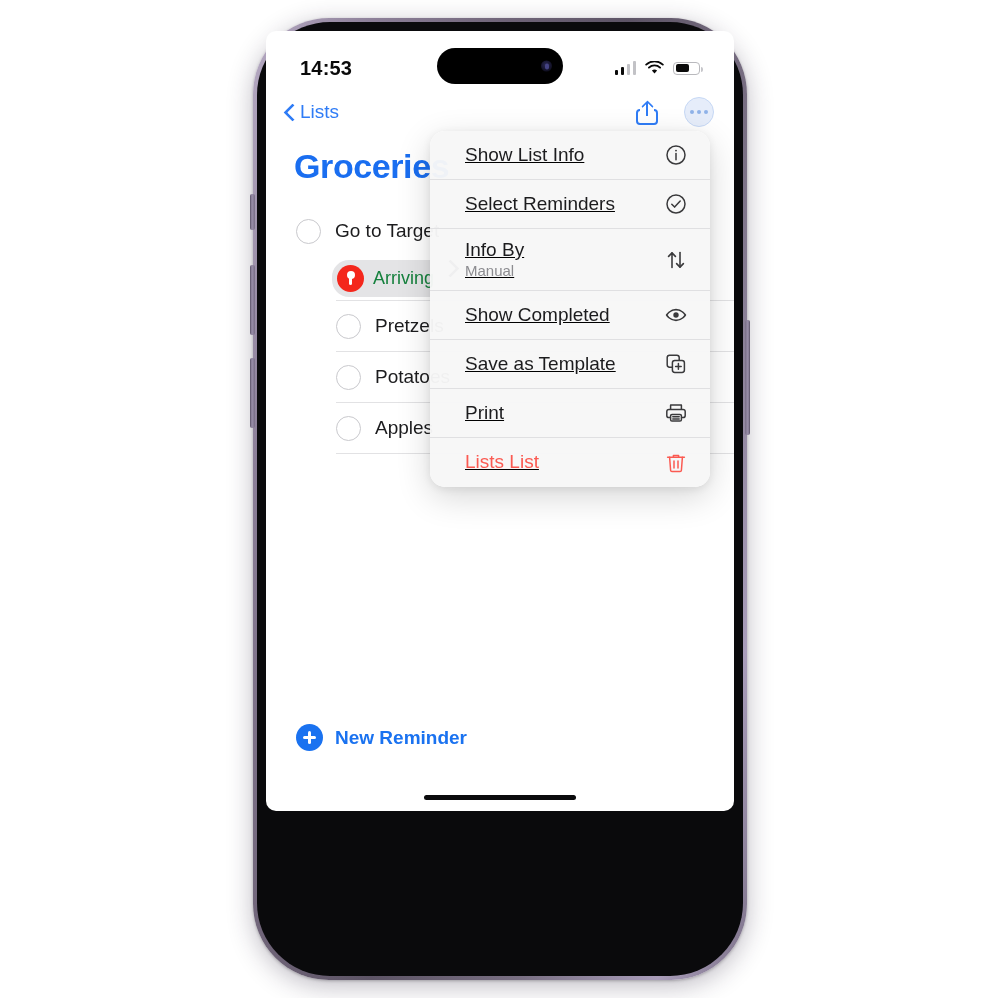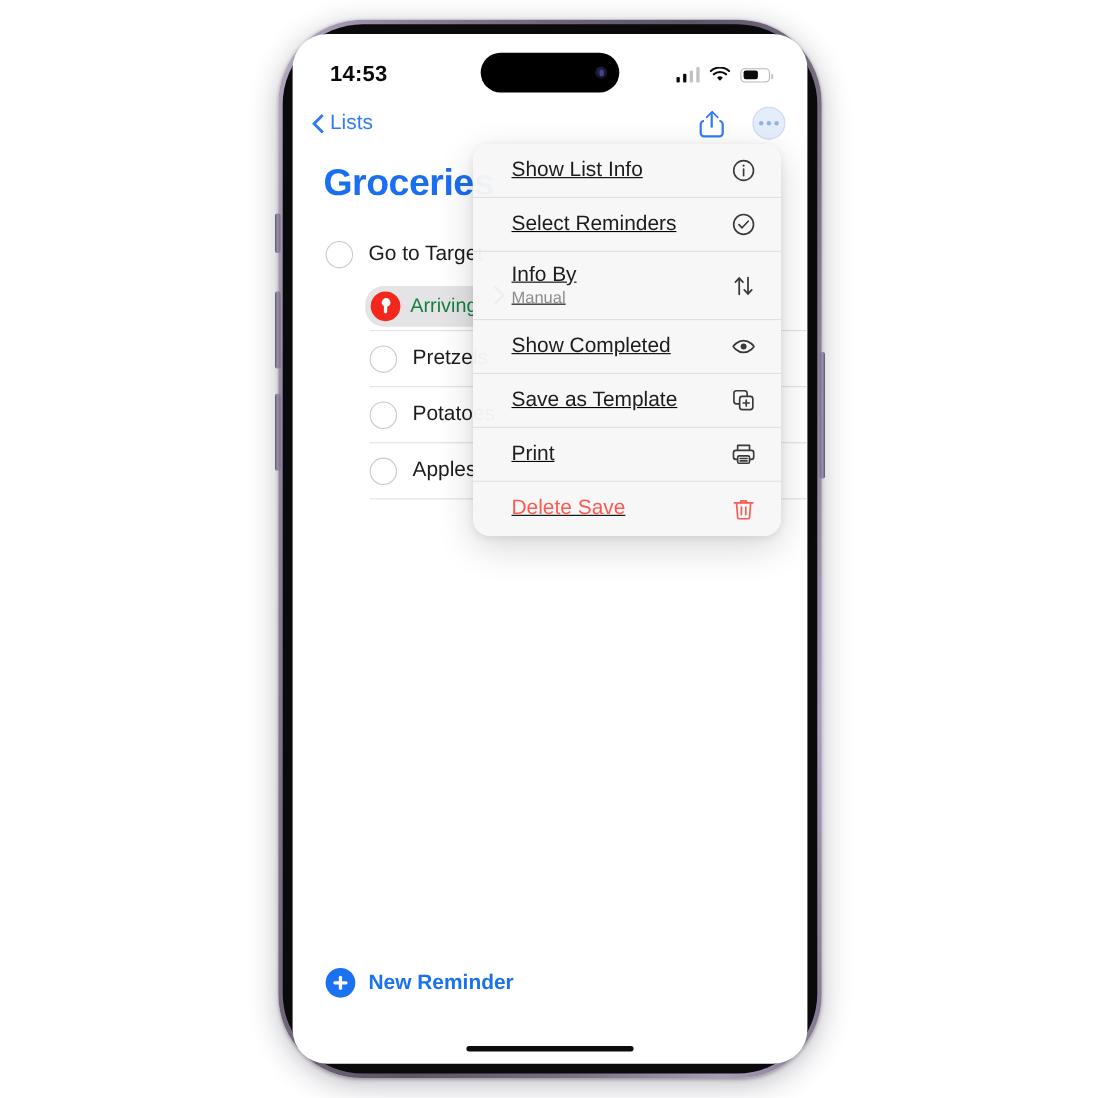--- a/index.html
+++ b/index.html
@@ -24,22 +24,22 @@
   .phone-band {
     position: absolute;
     left: 257px; top: 22px;
     width: 486px; height: 954px;
     border-radius: 73px;
     background: #0a0a0c;
   }
   .phone-screen {
     position: absolute;
     left: 266px; top: 31px;
-    width: 468px; height: 936px;
-    border-radius: 31px;
+    width: 468px; height: 780px;
+    border-radius: 10px;
     background: #ffffff;
     overflow: hidden;
   }
 
   .side-btn { position: absolute; background: linear-gradient(90deg,#5a5166,#9b90ab 40%,#786d86 100%); border-radius: 2px; }
   .btn-action  { left: 250px; top: 194px;  width: 5px; height: 36px; }
   .btn-vol-up  { left: 250px; top: 265px;  width: 5px; height: 70px; }
   .btn-vol-dn  { left: 250px; top: 358px;  width: 5px; height: 70px; }
   .btn-power   { left: 745px; top: 320px;  width: 5px; height: 115px;
                  background: linear-gradient(270deg,#5a5166,#9b90ab 40%,#786d86 100%); }
@@ -376,21 +376,21 @@
           <path d="M6.6 8.4V3.9h10.8v4.5" stroke-linejoin="round"></path>
           <rect x="2.8" y="8.4" width="18.4" height="8.2" rx="2.2"></rect>
           <rect x="6.6" y="13.4" width="10.8" height="6.7" rx="1.4" fill="#f7f7f7"></rect>
           <path d="M8.8 15.8h6.4M8.8 18h6.4" stroke-linecap="round"></path>
         </svg>
       </span>
     </div>
 
     <div class="ctx-item destructive">
       <div class="ctx-label-wrap">
-        <span class="ctx-label">Delete Save</span>
+        <span class="ctx-label">Lists List</span>
       </div>
       <span class="ctx-icon">
         <svg viewBox="0 0 24 24" fill="none" stroke="currentColor" stroke-width="1.5" stroke-linecap="round" stroke-linejoin="round">
           <path d="M3.6 6.2h16.8"></path>
           <path d="M9.4 6.2V4.4h5.2v1.8"></path>
           <path d="M5.6 6.2l1 13.1a1.4 1.4 0 0 0 1.4 1.3h8a1.4 1.4 0 0 0 1.4-1.3l1-13.1"></path>
           <path d="M10 10v7M14 10v7"></path>
         </svg>
       </span>
     </div>

